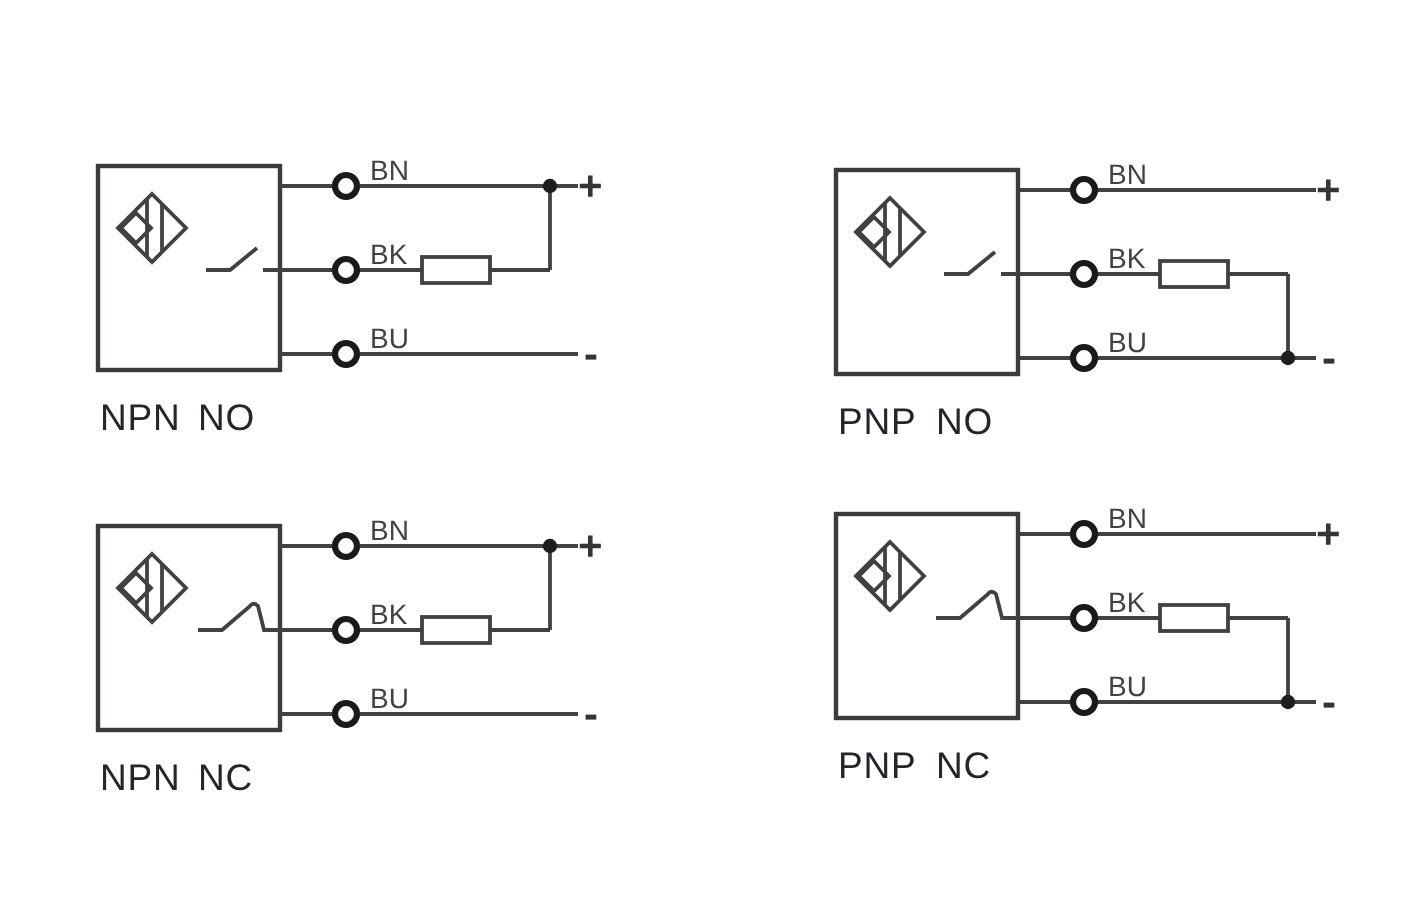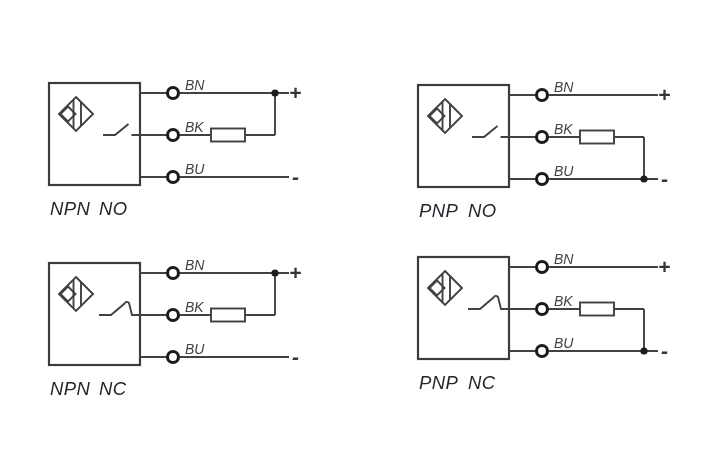--- a/index.html
+++ b/index.html
@@ -1,20 +1,20 @@
 <!DOCTYPE html>
 <html><head>
 <meta charset="utf-8">
 <style>
   html,body{margin:0;padding:0;background:#fff;}
   .canvas{
     position:relative;width:712px;height:461px;background:#ffffff;
     font-family:"Liberation Sans",sans-serif;overflow:hidden;
   }
-  figure.diagram{position:absolute;margin:0;padding:0;font-style:italic;}
+  figure.diagram{position:absolute;margin:0;padding:0;}
   svg{display:block;}
   svg text{font-family:"Liberation Sans",sans-serif;}
   .ln{fill:none;stroke:#3f4142;stroke-width:1.9;}
   .box{fill:none;stroke:#3a3c3d;stroke-width:2.2;}
   .res{fill:#ffffff;stroke:#3f4142;stroke-width:1.9;}
   .term{fill:#ffffff;stroke:#191a1b;stroke-width:3.1;}
   .dot{fill:#1c1d1e;stroke:none;}
   .wlbl{font-size:14px;fill:#404345;}
   .sign{font-size:21px;font-weight:bold;fill:#333537;}
   .dlbl{font-size:18.5px;fill:#24262c;letter-spacing:0.4px;}

